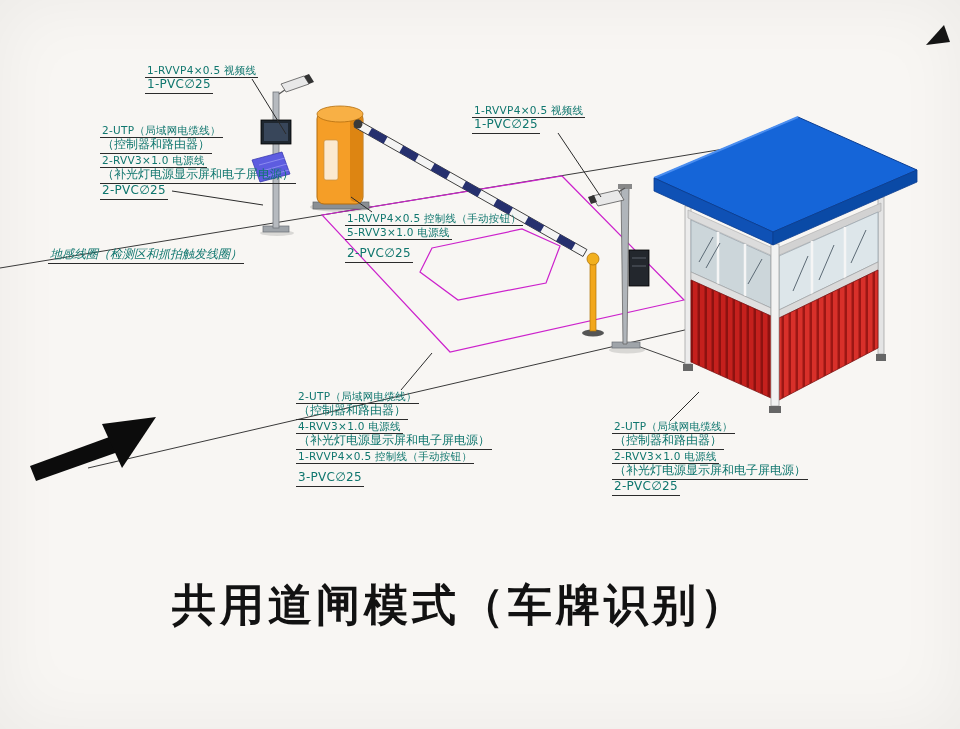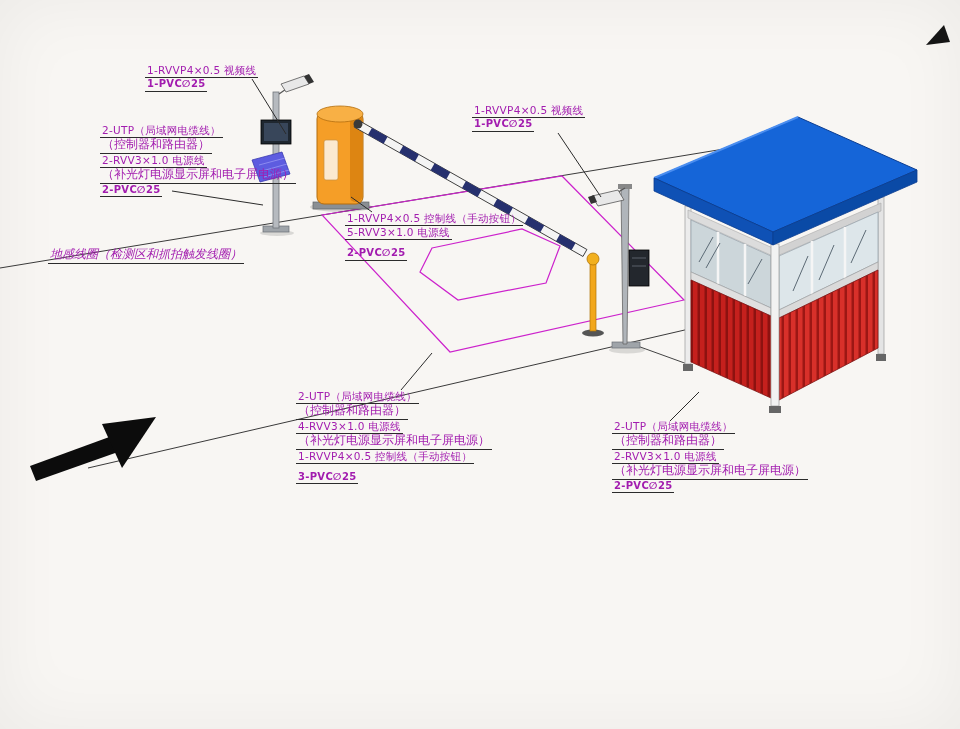--- a/index.html
+++ b/index.html
@@ -1,23 +1,23 @@
 <!DOCTYPE html>
 <html><head>
 <meta charset="utf-8">
 <style>
   html,body{margin:0;padding:0;background:#dedcd8;}
   .stage{position:relative;width:960px;height:729px;background:#f8f6f3;overflow:hidden;
          font-family:"DejaVu Sans",sans-serif;box-shadow:inset 0 0 70px rgba(0,0,0,.05);}
   .stage svg{position:absolute;left:0;top:0;}
-  .lbl{position:absolute;color:#a21caf;}
+  .lbl{position:absolute;color:#0f766e;}
   .ln{display:block;width:max-content;max-width:200px;border-bottom:1px solid #2b2b2b;
       padding:0 2px 1px;font-size:10.5px;line-height:1.15;letter-spacing:.3px;}
   .sm{font-size:12px;letter-spacing:0;}
-  .pvc{font-weight:700;font-size:10px;text-align:center;}
+  .pvc{font-weight:400;font-size:12px;text-align:center;}
   .gap{margin-top:7px;}
   .title{position:absolute;left:140px;top:576px;width:640px;text-align:center;
          font-size:44px;font-weight:600;letter-spacing:4px;color:#121212;}
 </style>
 </head>
 <body>
 
 <div class="stage">
 
 <svg width="960" height="729" viewBox="0 0 960 729">
@@ -200,14 +200,15 @@
 </div>
 
 <div class="lbl" style="left:612px;top:420px;">
   <span class="ln">2-UTP（局域网电缆线）</span>
   <span class="ln sm">（控制器和路由器）</span>
   <span class="ln">2-RVV3×1.0 电源线</span>
   <span class="ln sm">（补光灯电源显示屏和电子屏电源）</span>
   <span class="ln pvc">2-PVC∅25</span>
 </div>
 
+<div class="title">共用道闸模式（车牌识别）</div>
 
 </div>
 
 </body></html>

